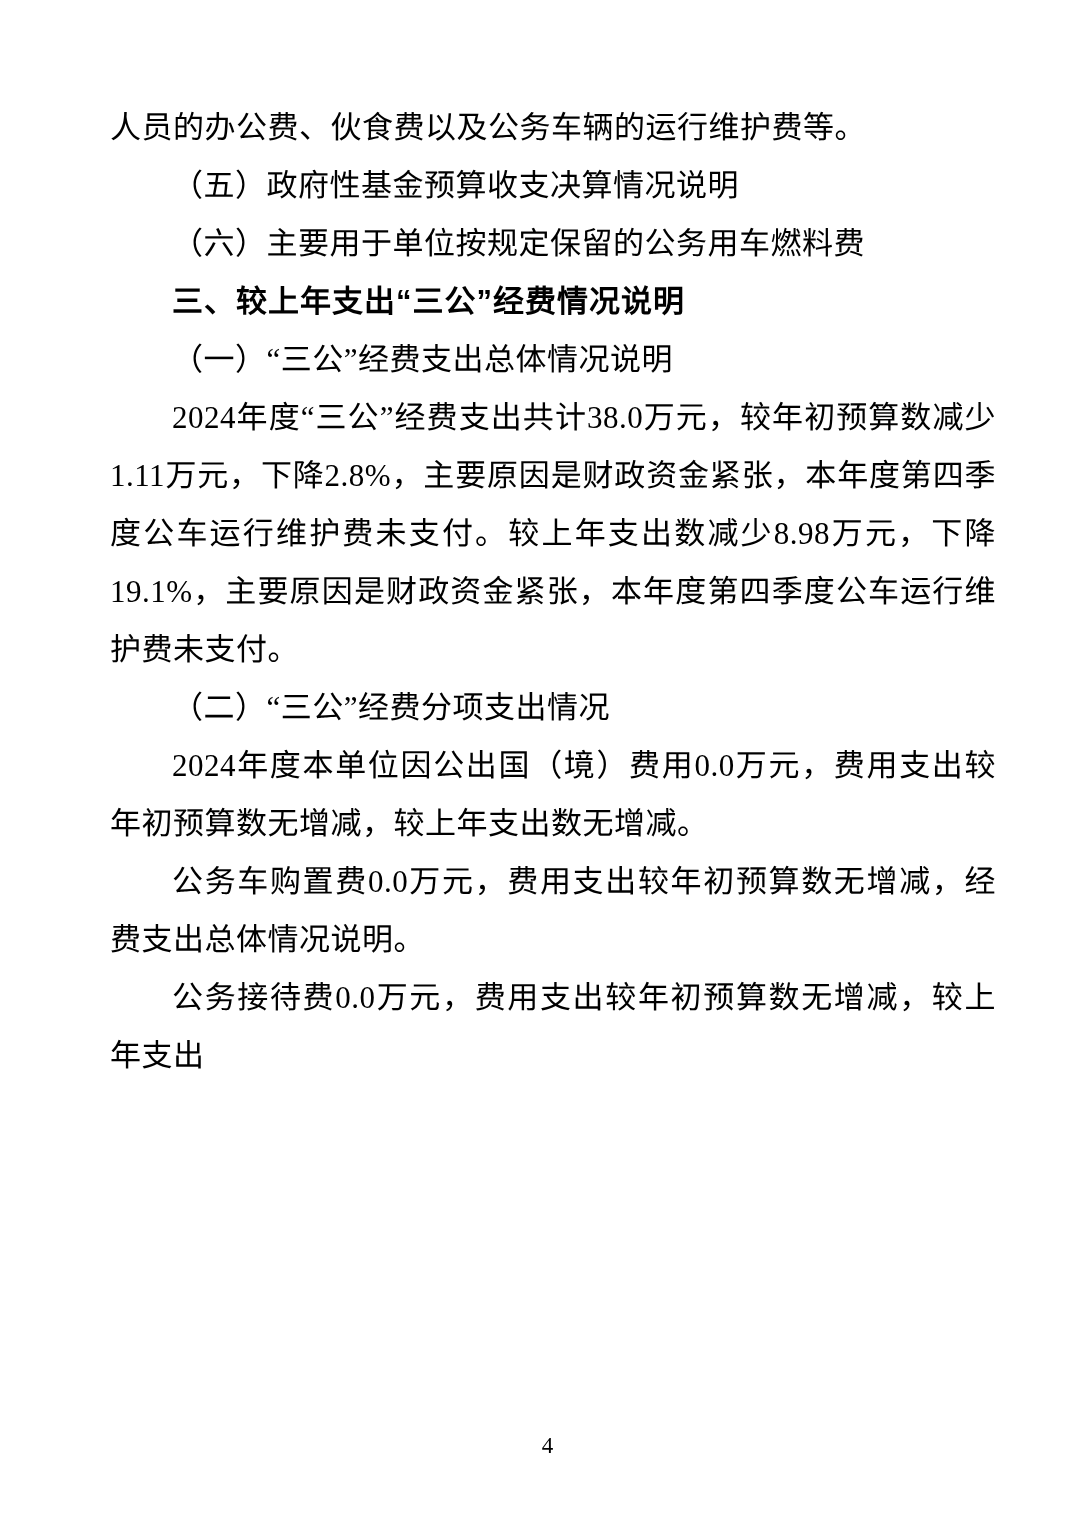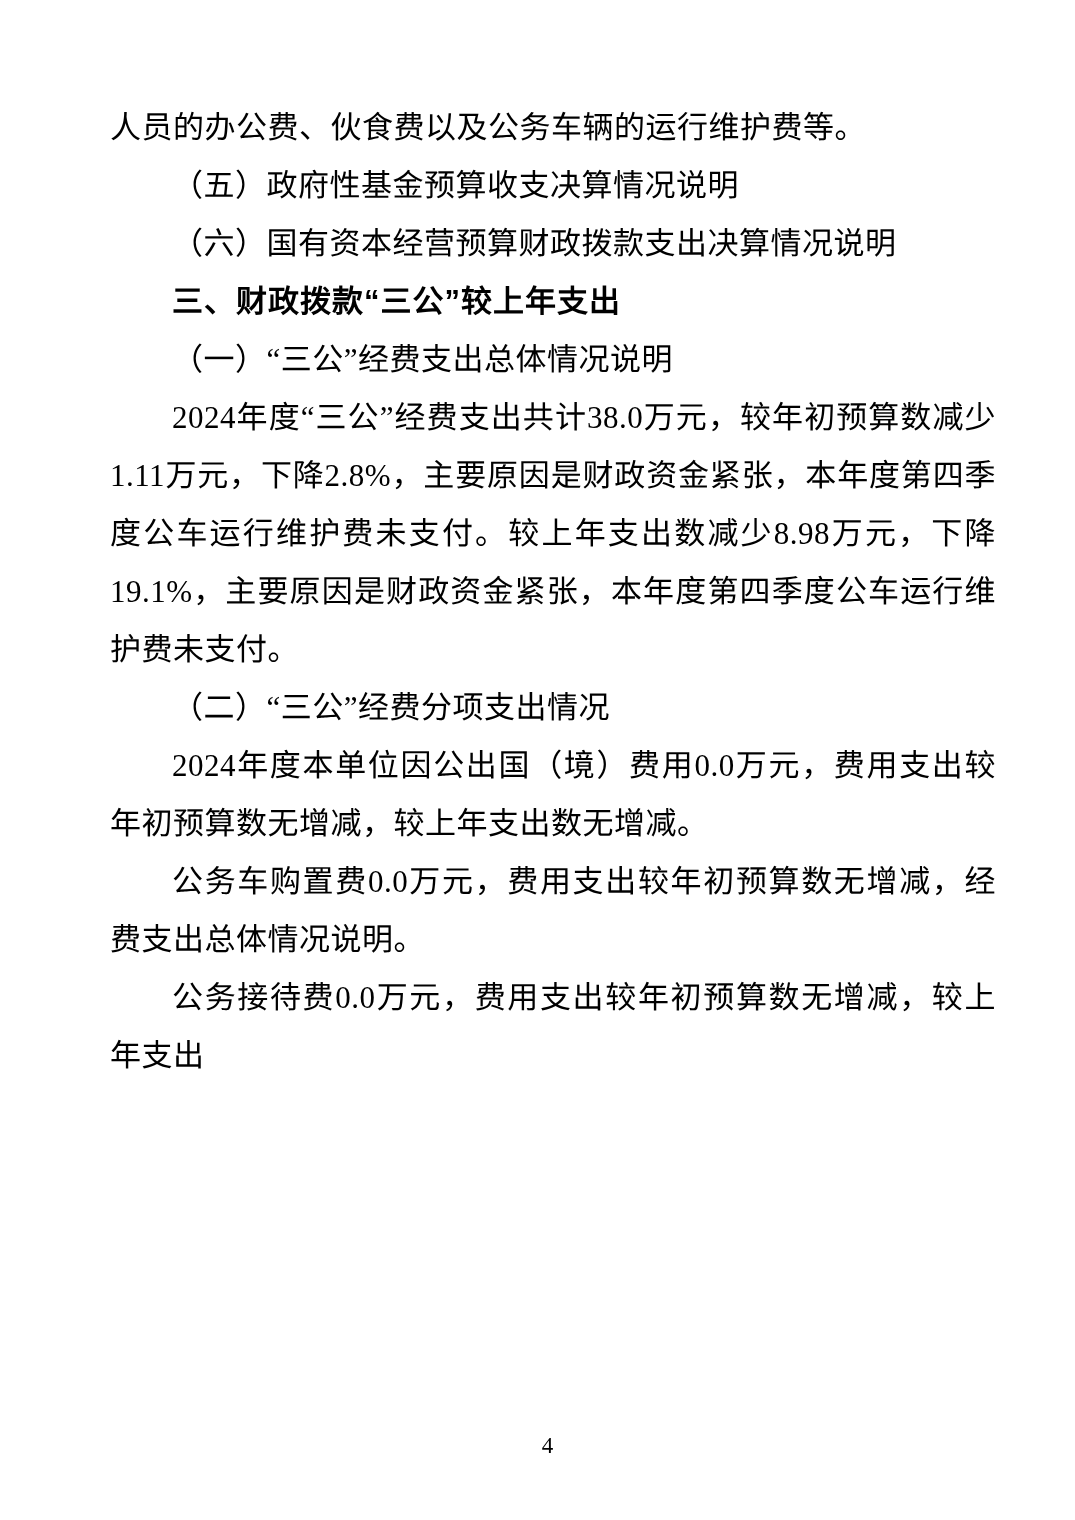--- a/index.html
+++ b/index.html
@@ -64,22 +64,22 @@
     font-family: "Liberation Serif", serif;
   }
 </style>
 </head>
 <body>
 
 <div class="page">
   <div class="content">
     <p class="cont">人员的办公费、伙食费以及公务车辆的运行维护费等。</p>
     <p class="h-kai">（五）政府性基金预算收支决算情况说明</p>
-    <p class="h-kai">（六）国有资本经营预算财政拨款支出决算情况说明</p>
-    <p class="h-hei">三、财政拨款“三公”较上年支出</p>
+    <p class="h-kai">（六）主要用于单位按规定保留的公务用车燃料费</p>
+    <p class="h-hei">三、较上年支出“三公”经费情况说明</p>
     <p class="h-kai">（一）“三公”经费支出总体情况说明</p>
     <p>2024年度“三公”经费支出共计38.0万元，较年初预算数减少1.11万元，下降2.8%，主要原因是财政资金紧张，本年度第四季度公车运行维护费未支付。较上年支出数减少8.98万元，下降19.1%，主要原因是财政资金紧张，本年度第四季度公车运行维护费未支付。</p>
     <p class="h-kai">（二）“三公”经费分项支出情况</p>
     <p>2024年度本单位因公出国（境）费用0.0万元，费用支出较年初预算数无增减，较上年支出数无增减。</p>
     <p>公务车购置费0.0万元，费用支出较年初预算数无增减，经费支出总体情况说明。</p>
     <p>公务接待费0.0万元，费用支出较年初预算数无增减，较上年支出</p>
   </div>
   <div class="page-number">4</div>
 </div>
 

